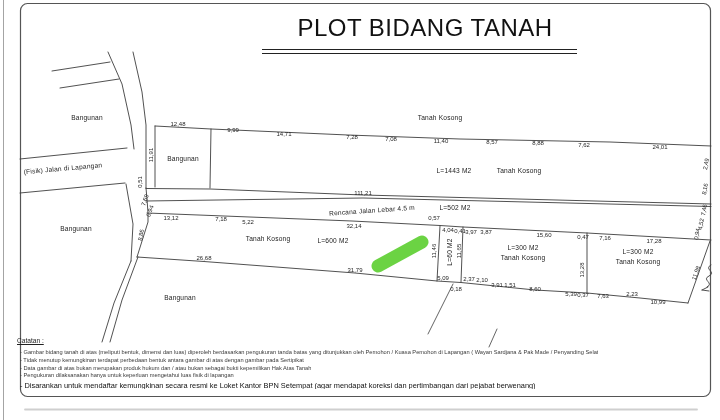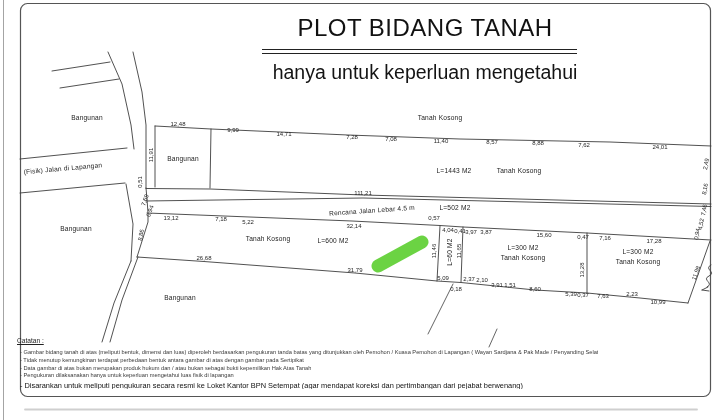--- a/index.html
+++ b/index.html
@@ -61,21 +61,20 @@
       <path d="M453,284 L428,334" stroke-width="0.8"></path>
       <path d="M497,329 L489,347" stroke-width="0.8"></path>
       <path d="M711,265 c-8,4 6,7 -2,11 c-8,4 6,7 -2,11"></path>
       <path d="M702,290 l6,-3 m-6,3 l7,1"></path>
     </g>
     <path d="M378,266 L422,242" stroke="#63d139" stroke-width="13" stroke-linecap="round" fill="none" opacity="0.95"></path>
   </svg>
 
   <div class="title">PLOT BIDANG TANAH</div>
   <div class="dblline"></div>
-  <div class="sub1">hanya untuk keperluan mengetahui</div>
 
   <span class="lbl reg" style="left:87px;top:118px">Bangunan</span>
   <span class="lbl reg r05" style="left:63px;top:169px">(Fisik) Jalan di Lapangan</span>
   <span class="lbl reg" style="left:76px;top:229px">Bangunan</span>
   <span class="lbl reg" style="left:180px;top:298px">Bangunan</span>
   <span class="lbl reg" style="left:183px;top:159px">Bangunan</span>
   <span class="lbl reg" style="left:440px;top:118px">Tanah Kosong</span>
   <span class="lbl reg" style="left:454px;top:171px">L=1443 M2</span>
   <span class="lbl reg" style="left:519px;top:171px">Tanah Kosong</span>
   <span class="lbl reg r04" style="left:372px;top:211px">Rencana Jalan Lebar 4.5 m</span>
@@ -144,15 +143,15 @@
   <span class="lbl" style="left:583px;top:295px">0,37</span>
   <span class="lbl" style="left:603px;top:296px">7,63</span>
   <span class="lbl" style="left:632px;top:294px">2,23</span>
   <span class="lbl" style="left:658px;top:302px">10,99</span>
 
   <div class="catatan">Catatan :</div>
   <div class="note" style="top:350px">- Gambar bidang tanah di atas (meliputi bentuk, dimensi dan luas) diperoleh berdasarkan pengukuran tanda batas yang ditunjukkan oleh Pemohon / Kuasa Pemohon di Lapangan ( Wayan Sardjana &amp; Pak Made / Penyanding Selat</div>
   <div class="note" style="top:358px">- Tidak menutup kemungkinan terdapat perbedaan bentuk antara gambar di atas dengan gambar pada Sertipikat</div>
   <div class="note" style="top:365.5px">- Data gambar di atas bukan merupakan produk hukum dan / atau bukan sebagai bukti kepemilikan Hak Atas Tanah</div>
   <div class="note" style="top:373px">- Pengukuran dilaksanakan hanya untuk keperluan mengetahui luas fisik di lapangan</div>
-  <div class="note note-big" style="top:382px">- Disarankan untuk meliputi pengukuran secara resmi ke Loket Kantor BPN Setempat (agar mendapat koreksi dan pertimbangan dari pejabat berwenang)</div>
+  <div class="note note-big" style="top:382px">- Disarankan untuk mendaftar kemungkinan secara resmi ke Loket Kantor BPN Setempat (agar mendapat koreksi dan pertimbangan dari pejabat berwenang)</div>
 
 </div>
 
 </body></html>

